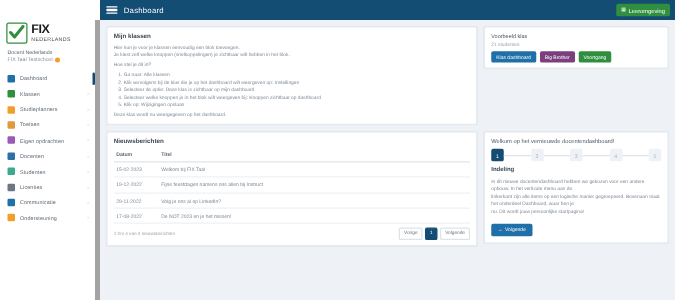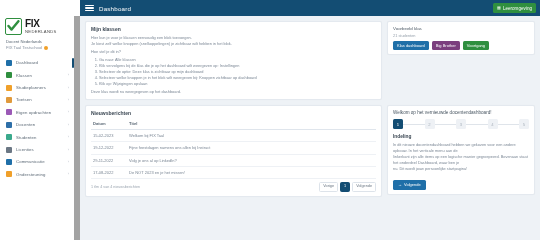--- a/index.html
+++ b/index.html
@@ -28,21 +28,21 @@
     cursor: pointer;
   }
   .leer-btn .gi { font-size: 4px; line-height: 1; }
 
   
   .body { flex: 1; display: flex; min-height: 0; }
 
   
   .sidebar {
     width: 80px; flex: 0 0 80px; background: #ffffff; height: 100%;
-    display: flex; flex-direction: column; border-right: 6px solid #a3a3a3;
+    display: flex; flex-direction: column; border-right: 4px solid #a3a3a3;
   }
   .logo { padding: 2px 5px 3px 5px; display: flex; align-items: center; gap: 3px; }
   .logo-mark {
     width: 17px; height: 17px; border: 1.4px solid #2f8f3f; border-radius: 2px;
     position: relative; flex: 0 0 17px; background: #fff;
   }
   .logo-mark svg { position: absolute; left: 1px; top: 1px; }
   .logo-text { line-height: 1; }
   .logo-fix { font-size: 10px; font-weight: bold; color: #1b1b1b; letter-spacing: -.3px; display:block; }
   .logo-nl { font-size: 4.2px; color: #4a4a4a; letter-spacing: .3px; display: block; margin-top: .5px; }

